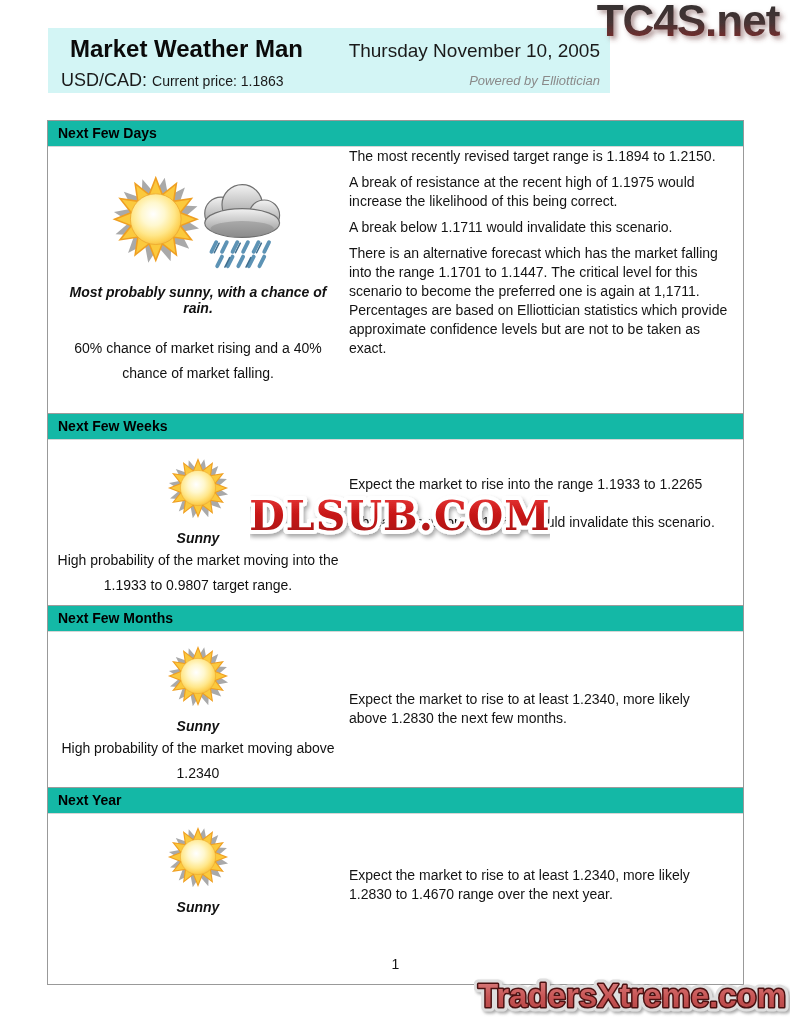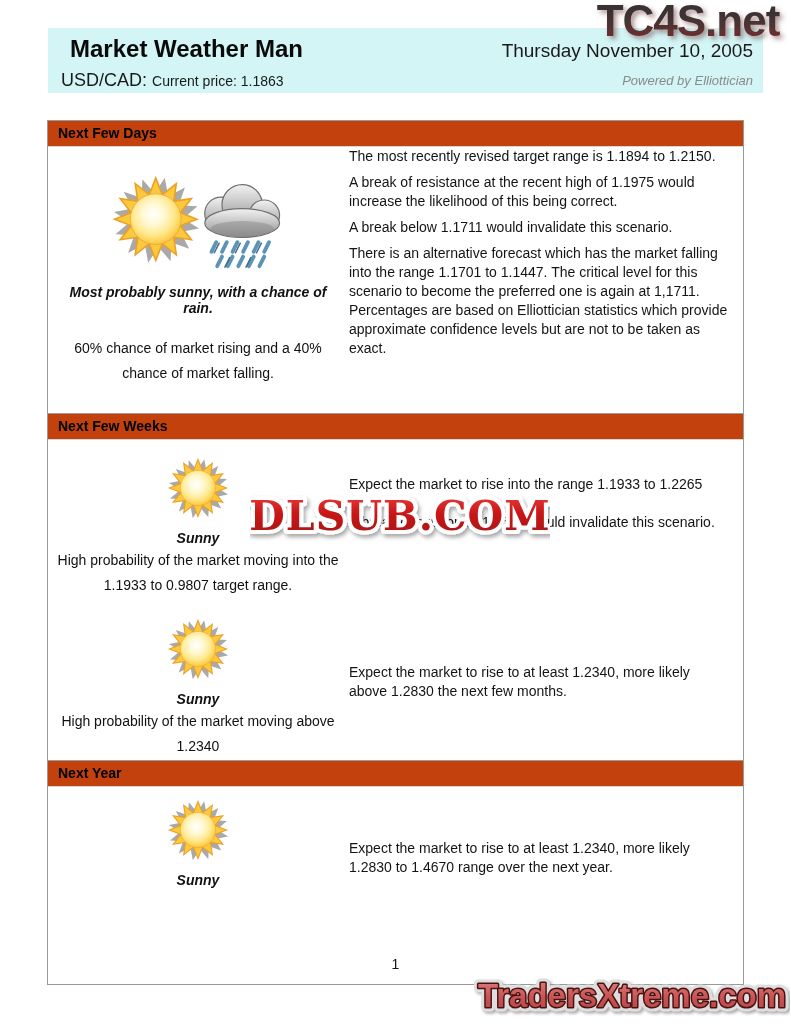--- a/index.html
+++ b/index.html
@@ -6,21 +6,21 @@
   .page{
     position:relative;
     width:791px;height:1024px;
     background:#ffffff;
     font-family:"Liberation Sans",sans-serif;
     color:#111;
     overflow:hidden;
   }
   
   .banner{
-    position:absolute;left:48px;top:28px;width:715px;height:65px;
+    position:absolute;left:48px;top:28px;width:562px;height:65px;
     background:#d3f5f5;
   }
   .banner .title{
     position:absolute;left:22px;top:7px;
     font-size:24px;font-weight:bold;color:#0a0a0a;
   }
   .banner .date{
     position:absolute;right:10px;top:12px;
     font-size:19px;color:#1a1a1a;
   }
@@ -35,21 +35,21 @@
   
   .tc4s{position:absolute;left:588px;top:-6px;z-index:30;}
   .watermark{position:absolute;left:250px;top:483px;z-index:40;}
   .footer-logo{position:absolute;left:474px;top:972px;z-index:30;}
   
   .doc{
     position:absolute;left:47px;top:120px;width:697px;height:865px;
     border:1px solid #999999;background:#ffffff;box-sizing:border-box;
   }
   .sec-header{
-    height:25px;background:#c2410c;
+    height:25px;background:#14b8a6;
     border-top:1px solid #9c9c9c;border-bottom:1px solid #d6d6d6;
     box-sizing:content-box;
     font-size:14px;font-weight:bold;line-height:25px;padding-left:10px;color:#000;
   }
   .sec:first-child .sec-header{border-top:none;}
   .sec-body{display:flex;background:#fff;}
   .body-1{height:266px;}
   .body-2{height:165px;}
   .body-3{height:155px;}
   .body-4{height:170px;}
@@ -210,20 +210,21 @@
         </div>
         <div class="right-col rp-2">
           <p class="rt" style="margin-bottom:0;">Expect the market to rise into the range 1.1933 to 1.2265</p>
           <p class="rt frag">n</p>
           <p class="rt">A break of support at 1.1639 would invalidate this scenario.</p>
         </div>
       </div>
     </div>
 
     <div class="sec">
+      <div class="sec-header">Next Few Months</div>
       <div class="sec-body body-3">
         <div class="left-col pad-icon-s3">
           <span class="icon-wrap">
             <svg viewBox="0 0 100 100" width="64" height="64">
               <polygon points="97,50 78,57.5 90.7,73.5 70.5,70.5 73.5,90.7 57.5,78 50,97 42.5,78 26.5,90.7 29.5,70.5 9.3,73.5 22,57.5 3,50 22,42.5 9.3,26.5 29.5,29.5 26.5,9.3 42.5,22 50,3 57.5,22 73.5,9.3 70.5,29.5 90.7,26.5 78,42.5" fill="#a9a9a9" transform="rotate(11 50 50) translate(1 1)"></polygon>
               <polygon points="97,50 78,57.5 90.7,73.5 70.5,70.5 73.5,90.7 57.5,78 50,97 42.5,78 26.5,90.7 29.5,70.5 9.3,73.5 22,57.5 3,50 22,42.5 9.3,26.5 29.5,29.5 26.5,9.3 42.5,22 50,3 57.5,22 73.5,9.3 70.5,29.5 90.7,26.5 78,42.5" fill="#ef9f22"></polygon>
               <polygon points="97,50 78,57.5 90.7,73.5 70.5,70.5 73.5,90.7 57.5,78 50,97 42.5,78 26.5,90.7 29.5,70.5 9.3,73.5 22,57.5 3,50 22,42.5 9.3,26.5 29.5,29.5 26.5,9.3 42.5,22 50,3 57.5,22 73.5,9.3 70.5,29.5 90.7,26.5 78,42.5" fill="#fbc93d" transform="translate(50 50) scale(0.9) translate(-50 -50)"></polygon>
               <circle cx="50" cy="50" r="27.5" fill="url(#sunCore)" stroke="#eaa32b" stroke-width="0.8"></circle>
             </svg>
           </span>

